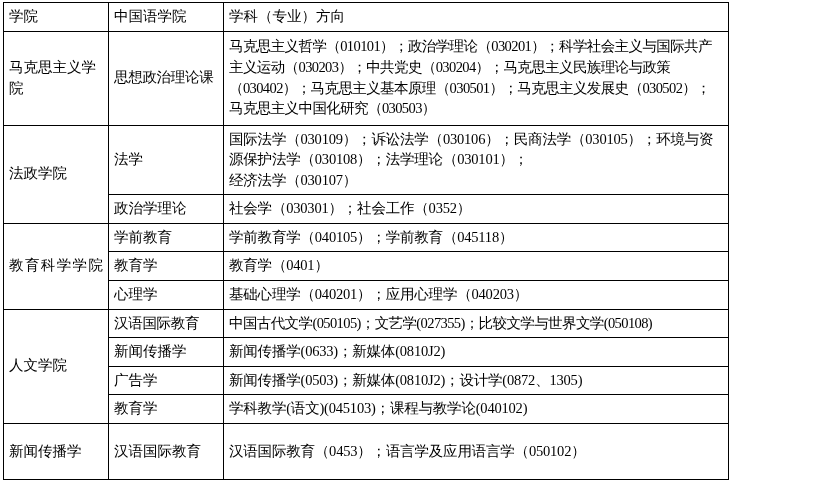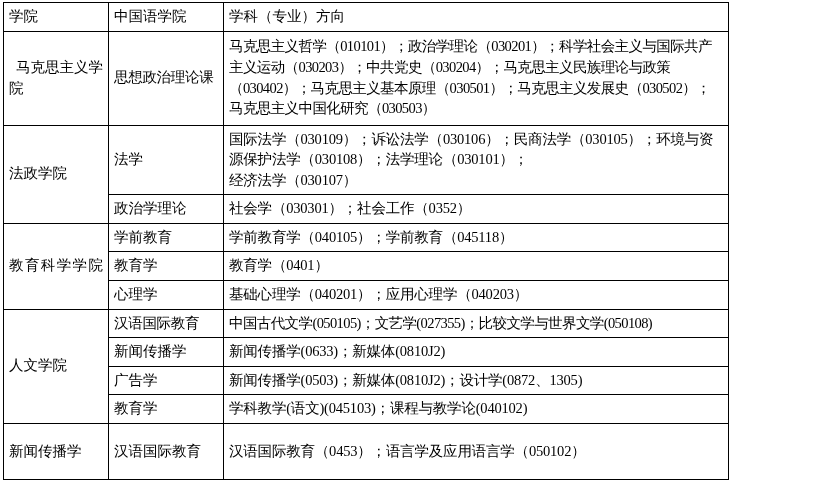--- a/index.html
+++ b/index.html
@@ -75,21 +75,21 @@
     <thead>
       <tr>
         <td>学院</td>
         <td>中国语学院</td>
         <td>学科（专业）方向</td>
       </tr>
     </thead>
     <tbody>
 
       <tr>
-        <td class="cell-college spread" rowspan="1" style="height:86px;text-align:right;">马克思主义学院</td>
+        <td class="cell-college spread" rowspan="1" style="height:86px;">马克思主义学院</td>
         <td class="nowrap-tight">思想政治理论课</td>
         <td class="major-cell tight">马克思主义哲学（010101）；政治学理论（030201）；科学社会主义与国际共产主义运动（030203）；中共党史（030204）；马克思主义民族理论与政策（030402）；马克思主义基本原理（030501）；马克思主义发展史（030502）；马克思主义中国化研究（030503）</td>
       </tr>
 
       <tr>
         <td class="cell-college" rowspan="2">法政学院</td>
         <td>法学</td>
         <td class="major-cell" style="white-space: pre-line;">国际法学（030109）；诉讼法学（030106）；民商法学（030105）；环境与资源保护法学（030108）；法学理论（030101）；
 经济法学（030107）</td>
       </tr>

